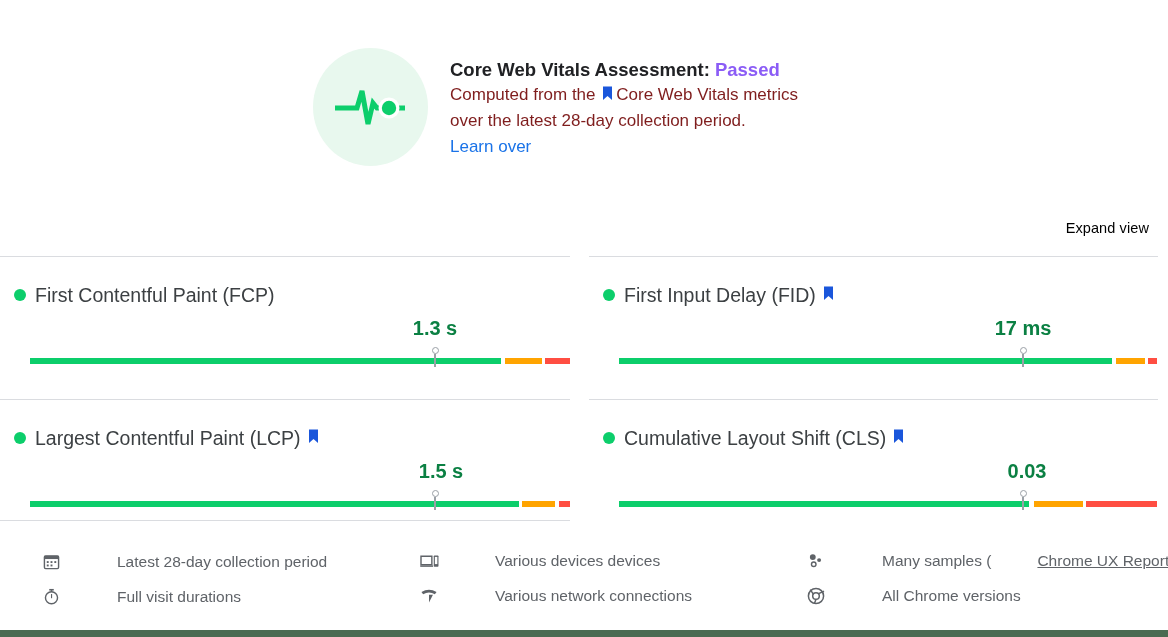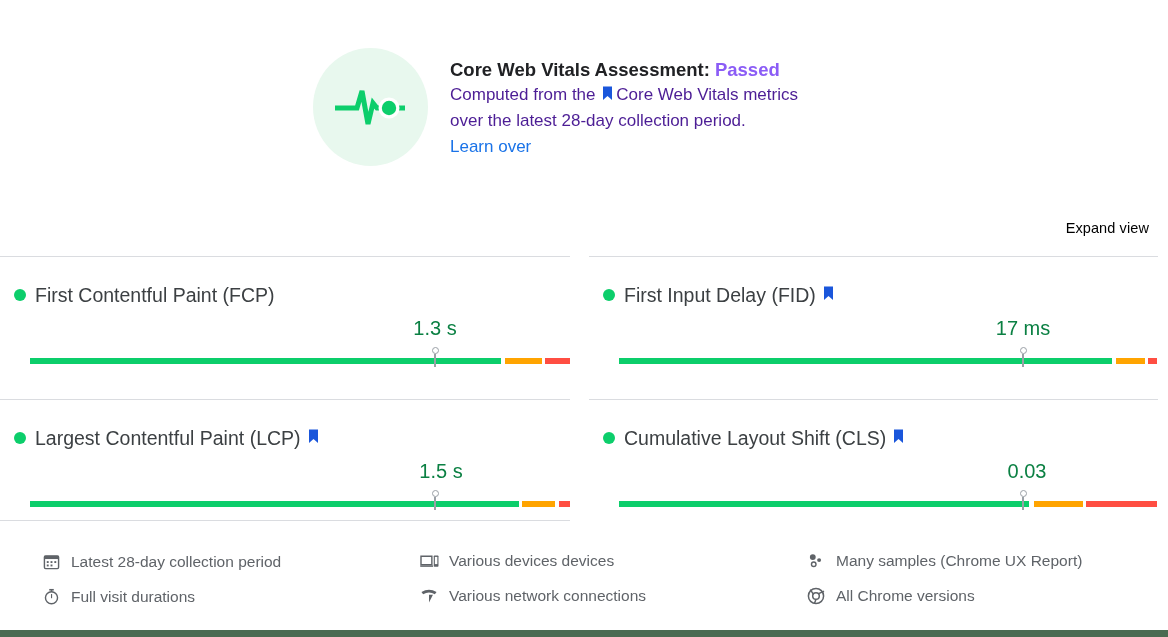--- a/index.html
+++ b/index.html
@@ -48,21 +48,21 @@
     color: #202124;
     white-space: nowrap;
   }
   .assessment-title .status-pass {
     color: #8b5cf6;
     font-weight: bold;
   }
   .assessment-desc {
     font-size: 17px;
     line-height: 25px;
-    color: #4c1d95;
+    color: #7f1d1d;
     font-weight: normal;
     max-width: 400px;
   }
   .assessment-desc .bookmark-inline {
     display: inline-block;
     vertical-align: -1px;
     margin: 0 3px 0 2px;
   }
   .learn-more {
     display: inline-block;
@@ -133,20 +133,21 @@
   .metric-head .bookmark-inline {
     margin-left: 7px;
     display: inline-block;
     vertical-align: -1px;
   }
 
   .metric-value-wrap {
     position: relative;
     height: 30px;
     margin-top: 8px;
+    font-weight: bold;
   }
   .metric-value {
     position: absolute;
     font-size: 20px;
     line-height: 26px;
     color: #0b8043;
     transform: translateX(-50%);
     white-space: nowrap;
   }
 
@@ -210,20 +211,21 @@
   .footer-col.c1 { width: 570px; margin-right: 19px; padding-left: 41px; }
 
   .footer-line {
     display: flex;
     align-items: center;
     height: 35px;
     font-size: 15.5px;
     line-height: 20px;
     color: #5f6368;
     white-space: nowrap;
+    gap: 46px;
   }
   .footer-line .f-icon {
     flex: 0 0 auto;
     width: 20px;
     height: 20px;
     margin-right: 10px;
     display: flex;
     align-items: center;
     justify-content: center;
   }
@@ -239,20 +241,21 @@
   }
   .footer-sub2 {
     position: absolute;
     left: 806px;
     top: 520px;
     width: 362px;
     padding-top: 23px;
     box-sizing: border-box;
   }
   .crux-link {
+    text-decoration: underline;
     color: #5f6368;
     cursor: pointer;
   }
 
   
   .bottom-band {
     position: absolute;
     left: 0;
     bottom: 0;
     width: 1168px;

